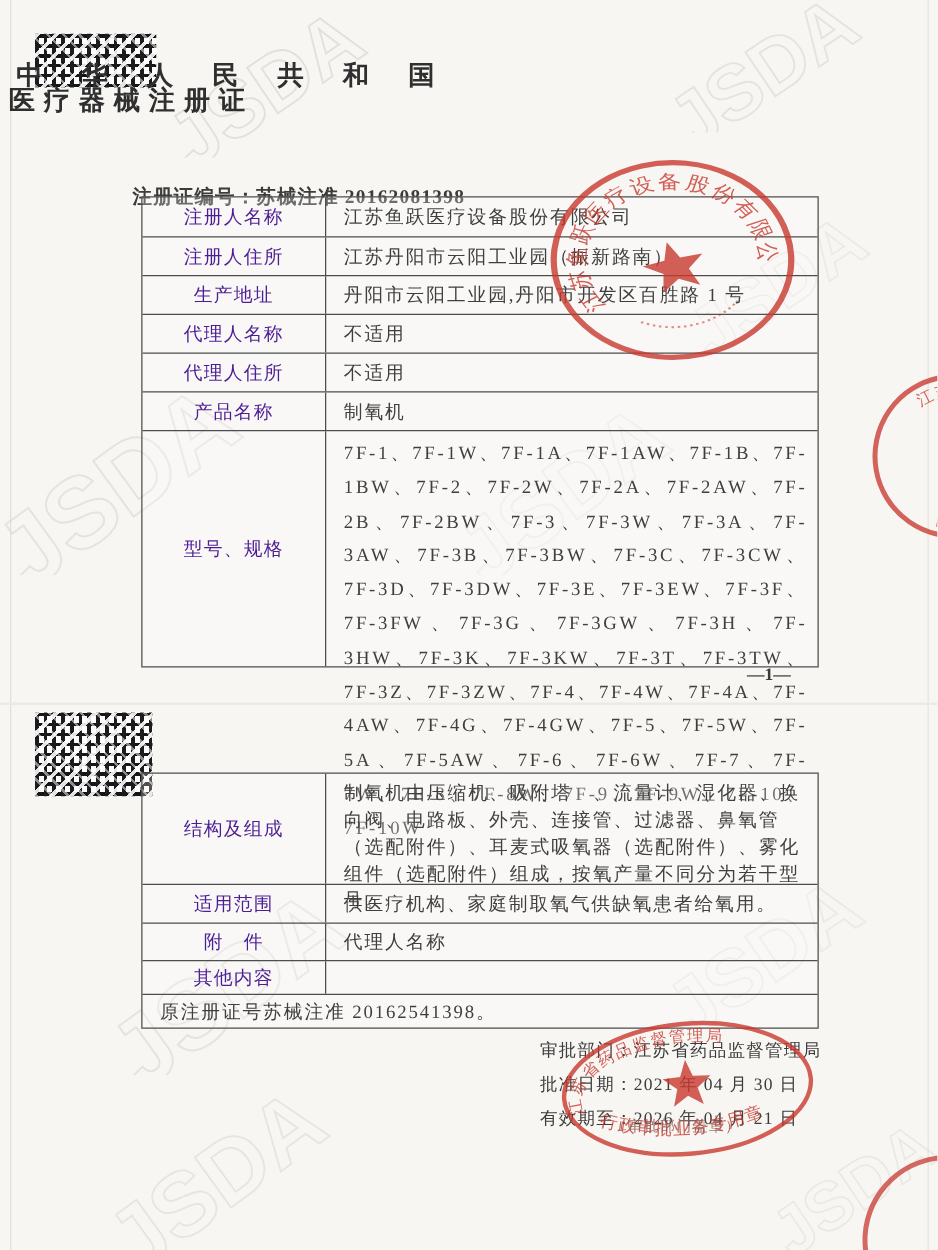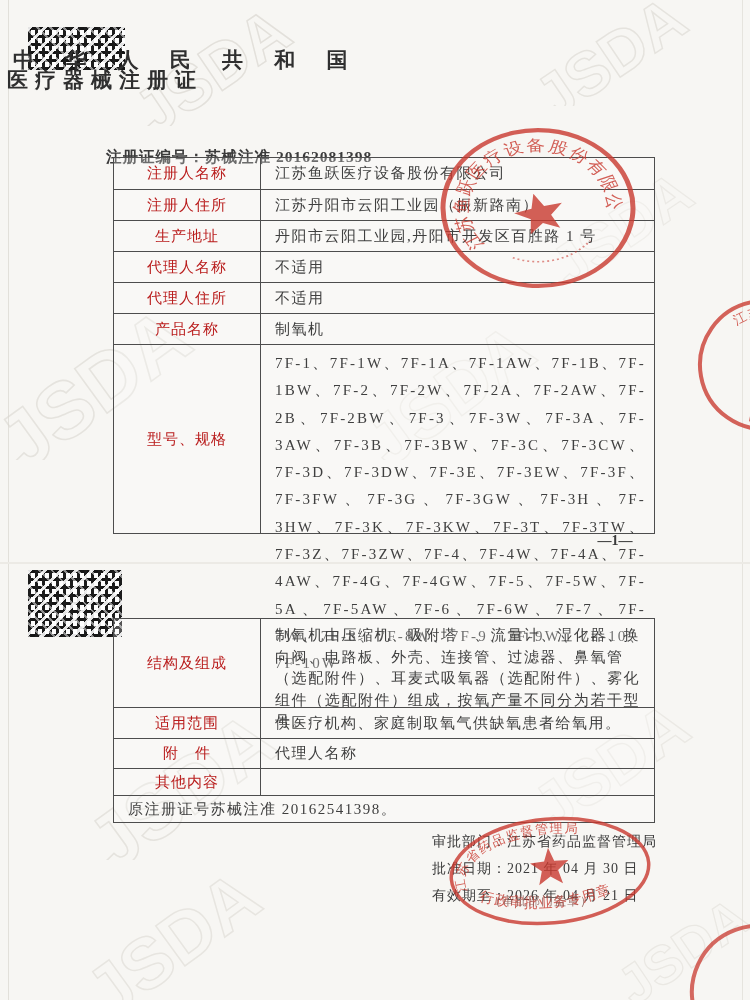--- a/index.html
+++ b/index.html
@@ -32,21 +32,21 @@
   .regline{position:absolute;left:106px;top:131px;font-size:15.5px;font-weight:600;letter-spacing:1px;margin-top:16px;}
 
   .ctable{position:absolute;left:113px;width:542px;border:1px solid #4d4d4d;box-sizing:border-box;background:rgba(255,255,255,0.25);}
   #table1{top:157px;}
   #table2{top:618px;}
   .t-row{display:flex;border-top:1px solid #4d4d4d;box-sizing:border-box;}
   .t-row:first-child{border-top:none;}
   .t-label{
     width:147px;flex:0 0 147px;border-right:1px solid #4d4d4d;box-sizing:border-box;
     display:flex;align-items:center;justify-content:center;
-    font-size:15px;letter-spacing:1px;color:#b91c1c;text-align:center;
+    font-size:15px;letter-spacing:1px;color:#4c1d95;text-align:center;
   }
   .t-value{
     flex:1;display:flex;align-items:center;box-sizing:border-box;
     padding-left:14px;padding-right:8px;
     font-size:15px;letter-spacing:1.5px;color:#3f3f3f;
   }
   .t-value.block{display:block;align-items:initial;}
   #model-row .t-value{line-height:27.3px;letter-spacing:2.2px;padding-top:5px;text-align:justify;}
   #struct-row .t-value{line-height:21.5px;letter-spacing:1.6px;padding-top:6px;}
 

